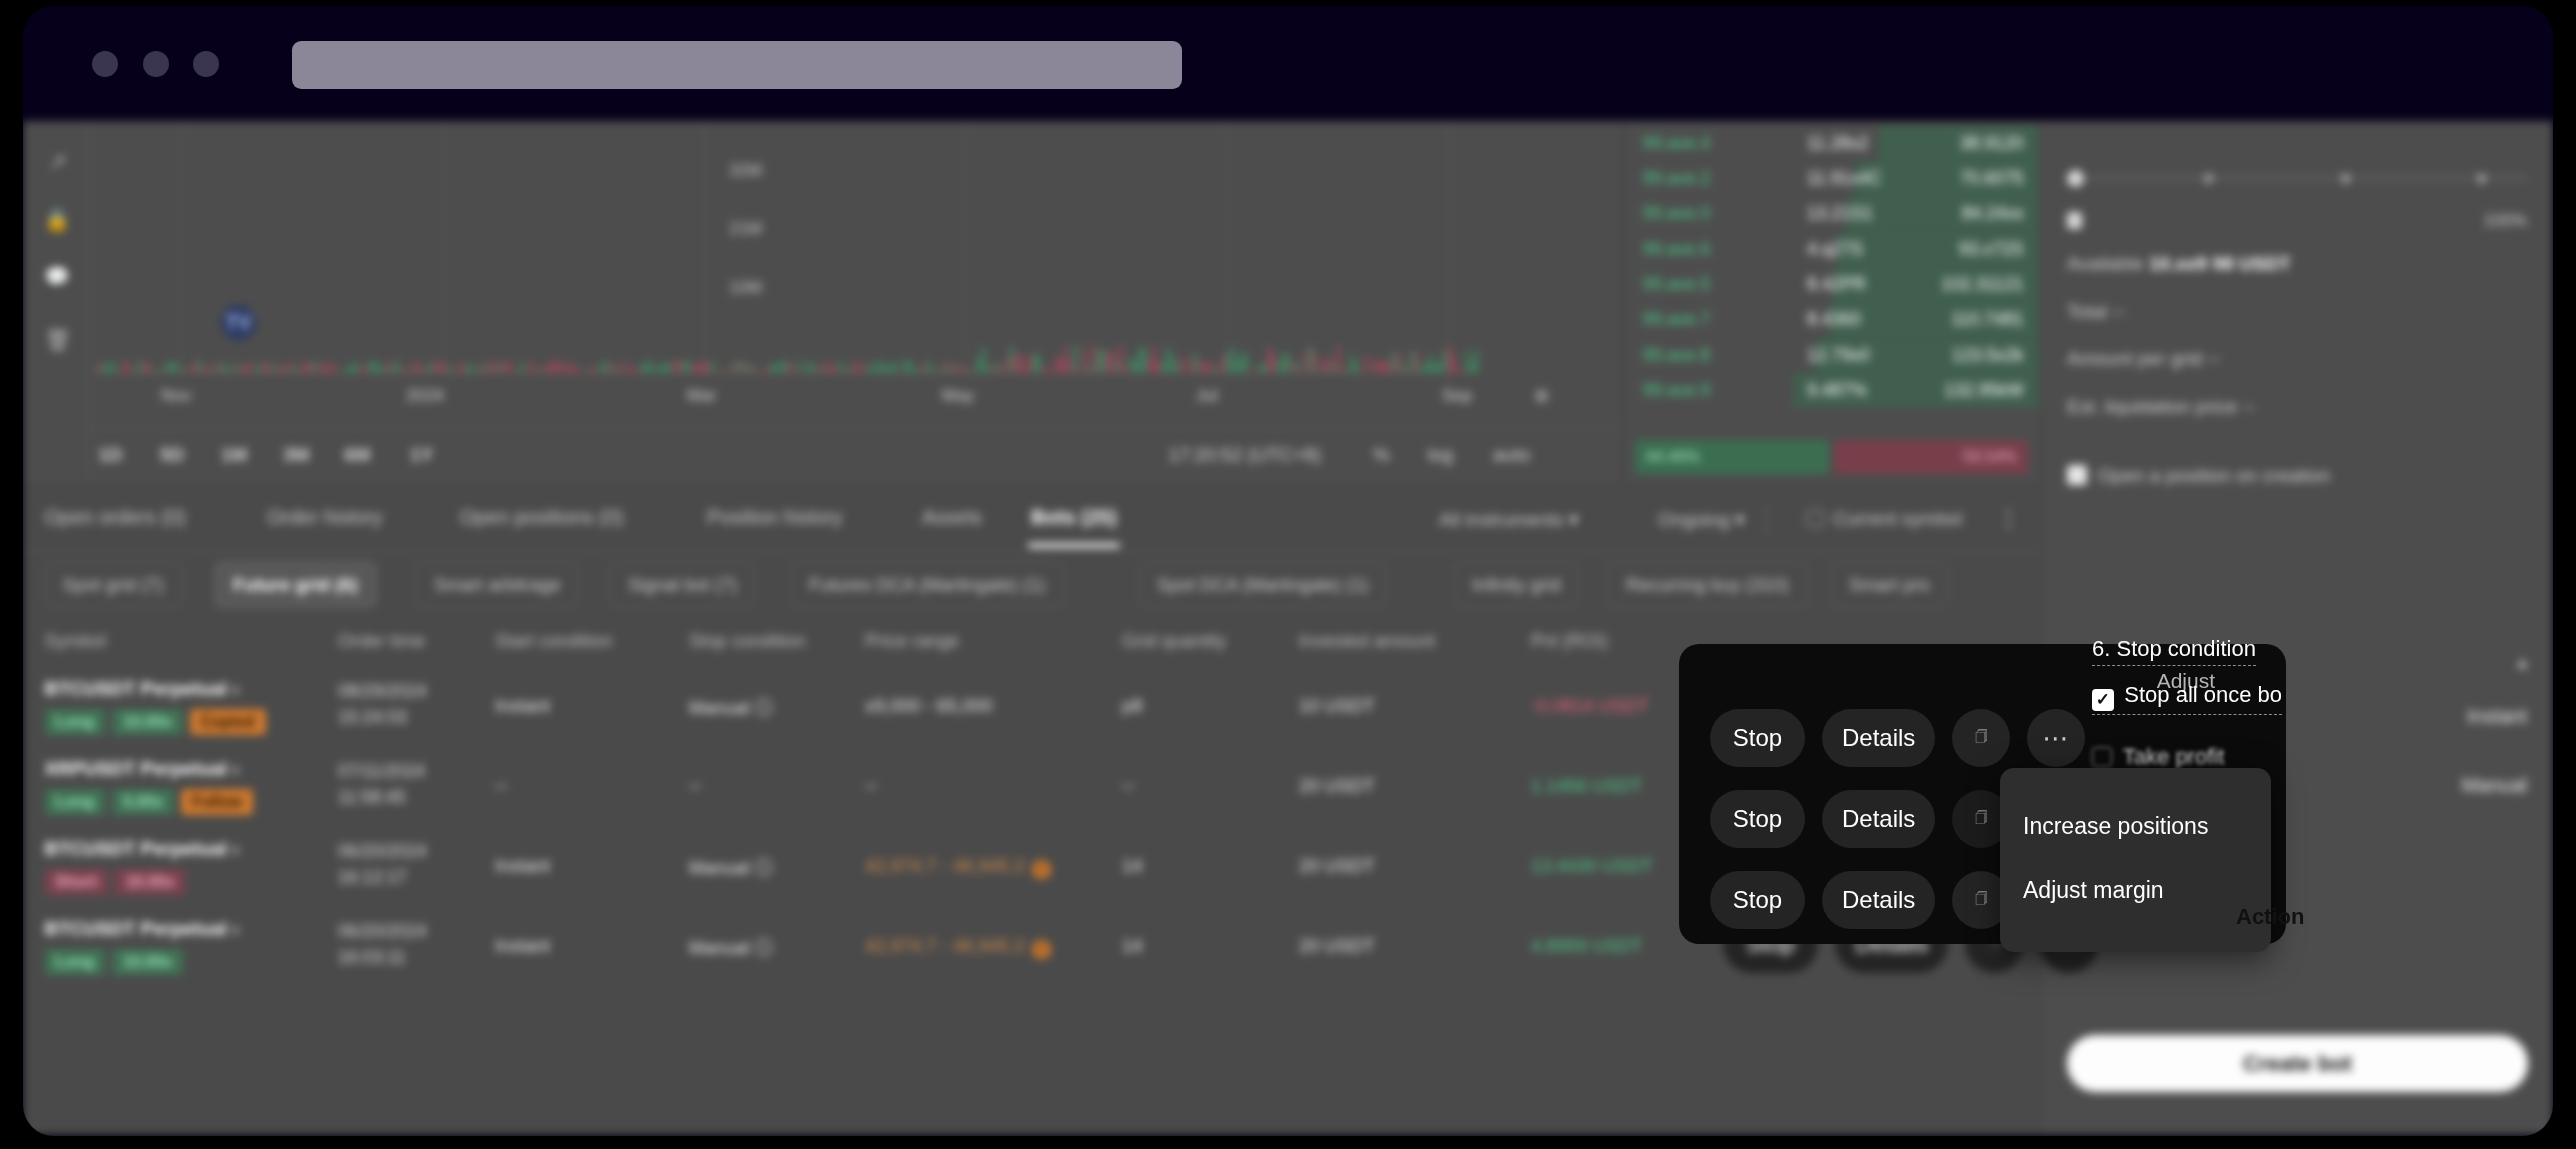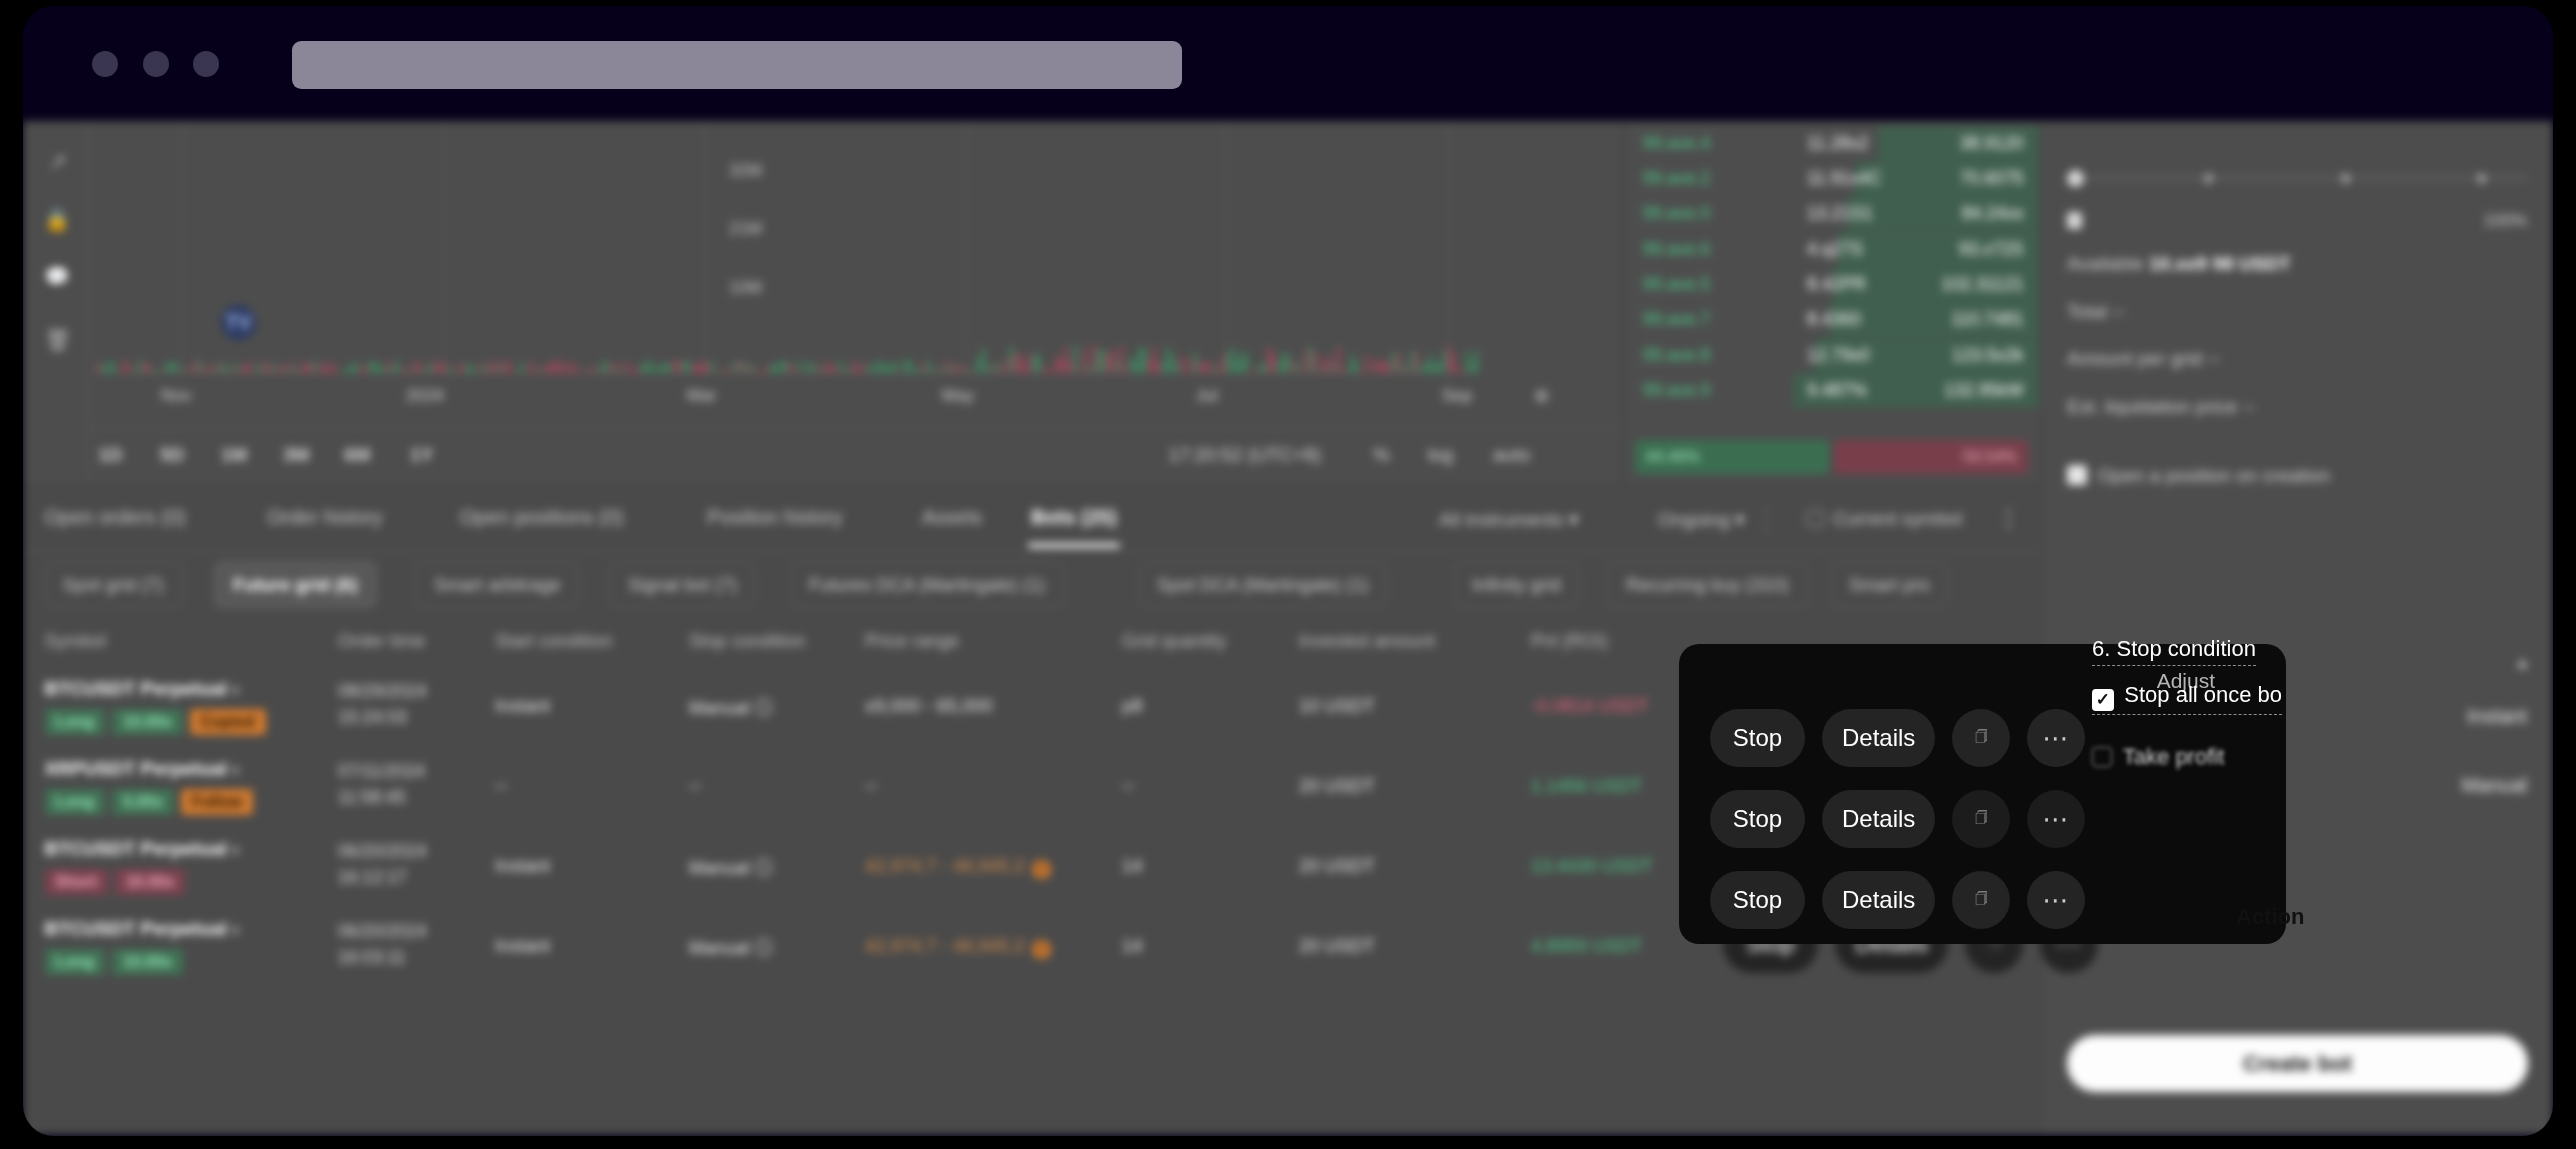--- a/index.html
+++ b/index.html
@@ -903,17 +903,21 @@
   </div>
 
   <div id="stop-cond-sharp">6. Stop condition</div>
   <div id="close-all-sharp">
     <span class="ck">✓</span><span>Stop all once bo</span>
   </div>
   <div id="takeprofit-sharp">
     <span style="display:inline-block;width:20px;height:20px;border:1.5px solid #9a9a9a;border-radius:3.8px;vertical-align:-3.1px;margin-right:10.8px;"></span><span>Take profit</span>
   </div>
 
+  <div id="ctx-menu">
+    <div class="ctx-item" style="top:45px">Increase positions</div>
+    <div class="ctx-item" style="top:109px">Adjust margin</div>
+  </div>
 
   <div id="create-sharp">Action</div>
 
 </div>
 
 
 </body></html>

